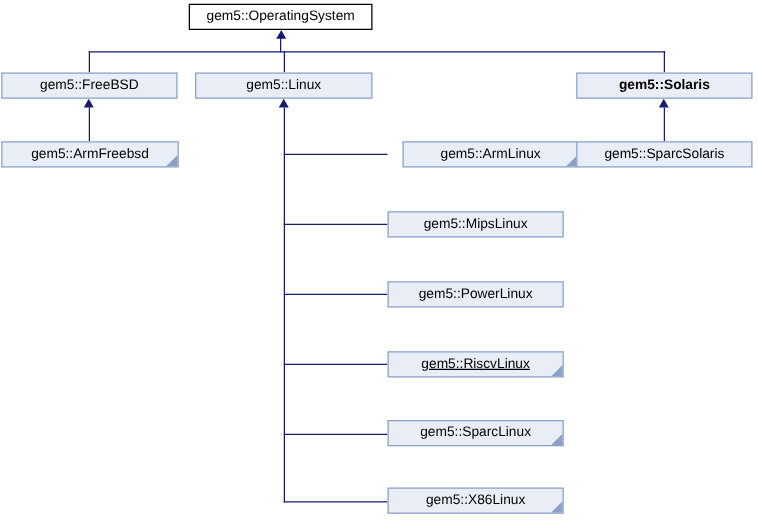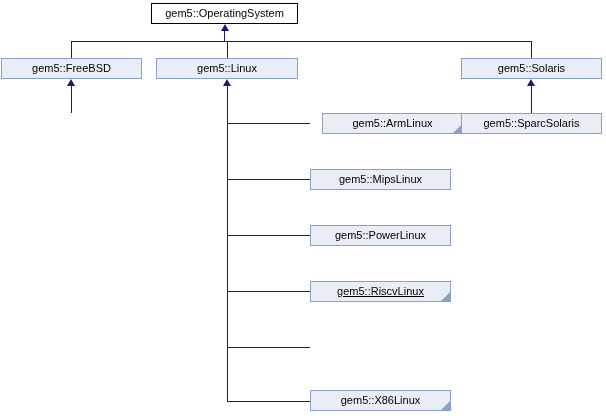--- a/index.html
+++ b/index.html
@@ -62,38 +62,46 @@
   <div class="edge h" style="left:227px;top:179px;width:83px;"></div>
   <div class="edge h" style="left:227px;top:235px;width:83px;"></div>
   <div class="edge h" style="left:227px;top:291px;width:83px;"></div>
   <div class="edge h" style="left:227px;top:347px;width:83px;"></div>
   <div class="edge h" style="left:227px;top:401px;width:83px;"></div>
 
   <div class="node main" style="left:151px;top:3px;width:147px;">gem5::OperatingSystem</div>
 
   <div class="node" style="left:1px;top:58px;width:141px;">gem5::FreeBSD</div>
   <div class="node" style="left:156px;top:58px;width:142px;">gem5::Linux</div>
-  <div class="node" style="left:461px;top:58px;width:141px;">gem5::Solaris</div>
+  <div class="node" style="left:461px;top:58px;width:141px;font-weight:bold;">gem5::Solaris</div>
 
+  <div class="node" style="left:1px;top:113px;width:142px;">
+    <span>gem5::ArmFreebsd</span>
+    <span class="fold"></span>
+  </div>
 
   <div class="node" style="left:310px;top:113px;width:141px;margin-left:12px;">
     <span>gem5::ArmLinux</span>
     <span class="fold"></span>
   </div>
 
   <div class="node" style="left:461px;top:113px;width:141px;">gem5::SparcSolaris</div>
 
   <div class="node" style="left:310px;top:169px;width:141px;">gem5::MipsLinux</div>
 
   <div class="node" style="left:310px;top:225px;width:141px;">gem5::PowerLinux</div>
 
   <div class="node" style="left:310px;top:281px;width:141px;text-decoration:underline;">
     <span>gem5::RiscvLinux</span>
     <span class="fold"></span>
   </div>
 
+  <div class="node" style="left:310px;top:336px;width:141px;">
+    <span>gem5::SparcLinux</span>
+    <span class="fold"></span>
+  </div>
 
   <div class="node" style="left:310px;top:390px;width:141px;">
     <span>gem5::X86Linux</span>
     <span class="fold"></span>
   </div>
 
 </div>
 
 </body></html>

